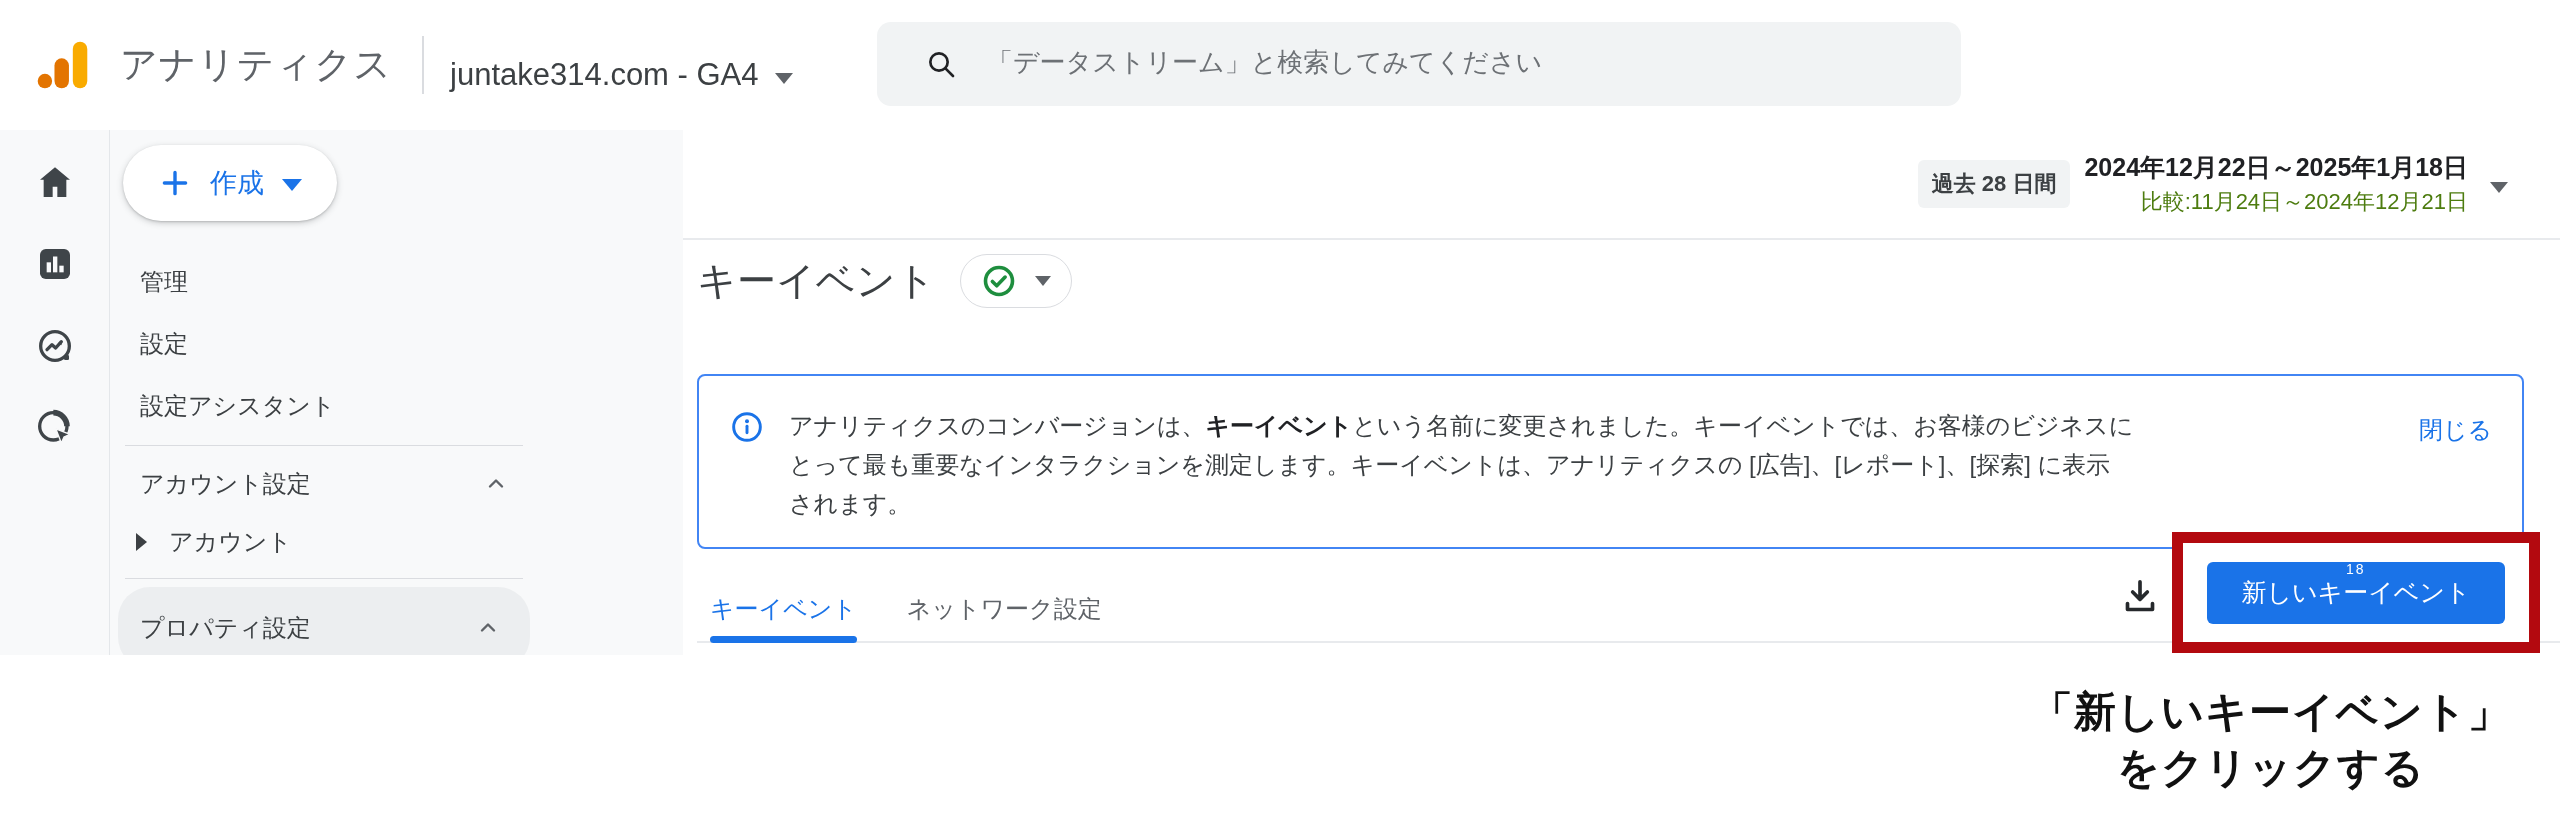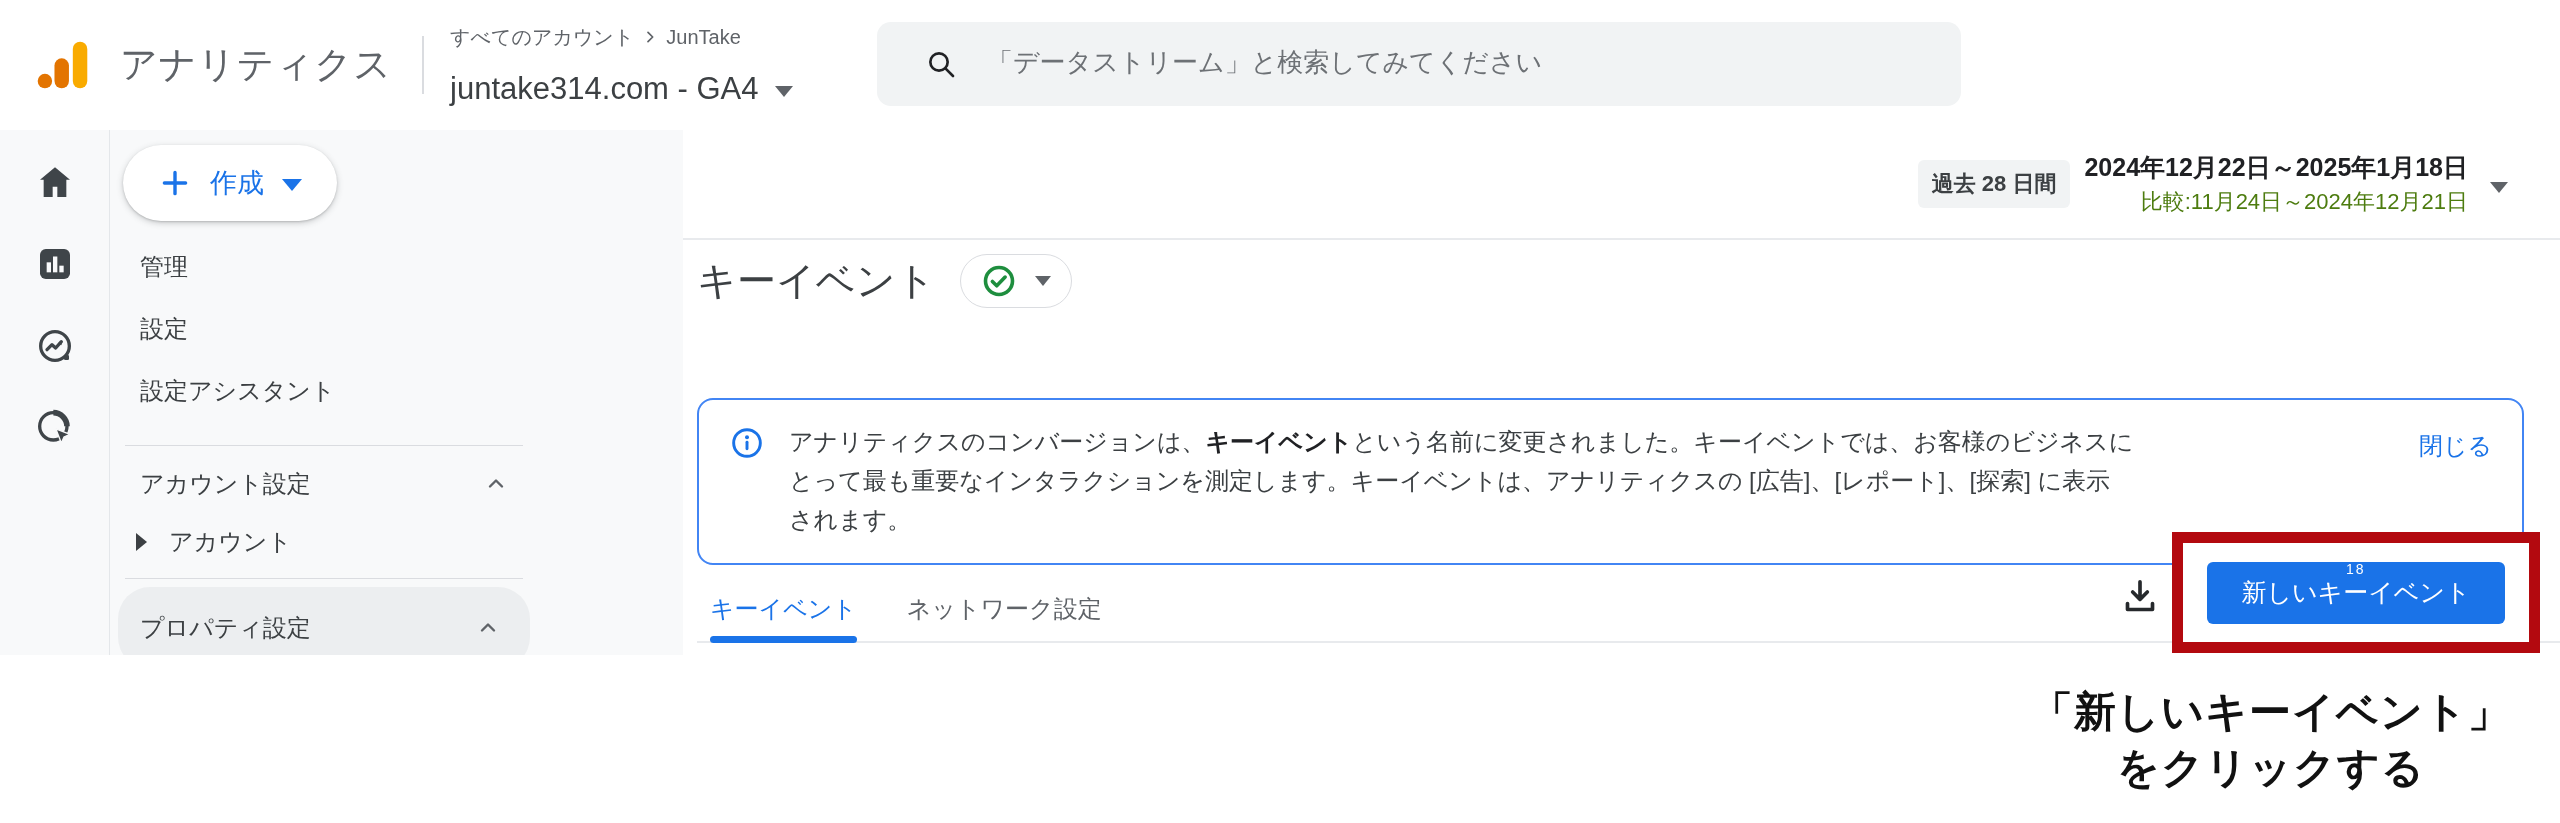--- a/index.html
+++ b/index.html
@@ -25,39 +25,39 @@
   
   .app{display:flex;height:525px;overflow:hidden;}
   .rail{width:110px;background:#f8f9fa;border-right:1px solid #e4e7ea;box-sizing:border-box;display:flex;flex-direction:column;align-items:center;padding-top:30px;gap:38px;}
   .rail .ric{width:44px;height:44px;display:flex;align-items:center;justify-content:center;}
   .sidebar{width:573px;background:#f8f9fa;box-sizing:border-box;}
   .side-inner{width:428px;}
   .create-btn{margin:15px 0 0 13px;width:214px;height:76px;background:#fff;border-radius:40px;box-shadow:0 2px 6px rgba(60,64,67,.25),0 1px 2px rgba(60,64,67,.2);display:flex;align-items:center;justify-content:center;gap:18px;color:#1a73e8;cursor:pointer;}
   .create-label{font-size:27px;font-weight:500;color:#1a73e8;}
   .caret-blue{width:0;height:0;border-left:10px solid transparent;border-right:10px solid transparent;border-top:12px solid #1a73e8;margin-top:4px;}
   .nav{margin-top:30px;}
-  .nav-item{height:62px;display:flex;align-items:flex-start;padding-left:30px;font-size:24px;color:#3c4043;cursor:pointer;}
+  .nav-item{height:62px;display:flex;align-items:center;padding-left:30px;font-size:24px;color:#3c4043;cursor:pointer;}
   .side-divider{height:1px;background:#dadce0;margin:8px 15px;}
   .section-row{height:60px;display:flex;align-items:center;justify-content:space-between;padding:0 30px;font-size:24px;color:#3c4043;cursor:pointer;}
   .acct-row{height:56px;display:flex;align-items:center;padding-left:26px;gap:22px;font-size:24px;color:#3c4043;cursor:pointer;}
   .tri-right{width:0;height:0;border-top:9px solid transparent;border-bottom:9px solid transparent;border-left:11px solid #3c4043;}
   .prop-pill{margin:8px 8px 0;background:#eceef0;border-radius:32px;height:82px;display:flex;align-items:center;justify-content:space-between;padding:0 30px 0 22px;font-size:24px;color:#3c4043;cursor:pointer;}
   
   .main{flex:1;position:relative;background:#fff;}
   .toolbar{position:absolute;left:0;right:0;top:0;height:110px;border-bottom:2px solid #e8eaed;display:flex;align-items:center;justify-content:flex-end;padding-right:52px;box-sizing:border-box;}
   .range-chip{background:#f1f3f4;border-radius:6px;padding:9px 14px;font-size:22px;font-weight:700;color:#3c4043;margin-right:14px;margin-left:21px;}
   .dates{text-align:right;}
   .date-main{font-size:25px;font-weight:700;color:#202124;}
   .date-cmp{font-size:22px;color:#4d7c0f;margin-top:3px;}
   .toolbar .caret-down{margin-left:22px;}
   .title-row{position:absolute;top:124px;left:14px;display:flex;align-items:center;gap:24px;}
   .page-title{font-size:39px;color:#3c4043;}
   .status-pill{height:52px;border:1px solid #dadce0;border-radius:27px;background:#fff;display:flex;align-items:center;padding:0 20px;gap:18px;cursor:pointer;}
   .caret-sm{width:0;height:0;border-left:8px solid transparent;border-right:8px solid transparent;border-top:10px solid #5f6368;}
-  .banner{position:absolute;top:244px;left:14px;right:36px;border:2px solid #4285f4;border-radius:16px;padding:22px 30px 24px 32px;box-sizing:border-box;display:flex;background:#fff;margin-top:24px;}
+  .banner{position:absolute;top:244px;left:14px;right:36px;border:2px solid #4285f4;border-radius:8px;padding:30px 30px 24px 32px;box-sizing:border-box;display:flex;background:#fff;}
   .banner-ic{margin:5px 26px 0 0;flex:none;}
   .banner-text{width:1345px;font-size:24px;line-height:39px;color:#3c4043;}
   .banner-text b{font-weight:700;color:#202124;}
   .banner-actions{margin-left:auto;display:flex;gap:62px;padding-top:8px;white-space:nowrap;}
   .blink{font-size:24px;color:#1a73e8;font-weight:500;cursor:pointer;}
   .tabs-row{position:absolute;left:14px;right:0;top:447px;height:66px;border-bottom:2px solid #e8eaed;display:flex;gap:50px;padding-left:13px;box-sizing:border-box;}
   .tab{position:relative;display:flex;align-items:center;font-size:24px;color:#5f6368;cursor:pointer;}
   .tab-active{color:#1a73e8;}
   .tab-active::after{content:"";position:absolute;left:0;right:0;bottom:-2px;height:7px;border-radius:4px;background:#1a73e8;}
   .download{position:absolute;left:1435px;top:444px;width:44px;height:44px;display:flex;align-items:center;justify-content:center;cursor:pointer;}
@@ -75,27 +75,20 @@
   <div class="logo-wrap">
     <svg width="62" height="62" viewBox="0 0 24 24">
       <rect x="15.8" y="3" width="5.6" height="18" rx="2.8" fill="#f9ab00"></rect>
       <rect x="8.7" y="9.4" width="5.6" height="11.6" rx="2.8" fill="#e37400"></rect>
       <circle cx="5" cy="18.2" r="2.8" fill="#e37400"></circle>
     </svg>
     <span class="app-name">アナリティクス</span>
   </div>
   <div class="header-divider"></div>
   <div class="acct">
-    <div class="breadcrumb">
-      <span>すべてのアカウント</span>
-      <svg width="16" height="16" viewBox="0 0 24 24">
-        <path d="M9 5l7 7-7 7" fill="none" stroke="#5f6368" stroke-width="2.6" stroke-linecap="round" stroke-linejoin="round"></path>
-      </svg>
-      <span class="crumb-acct">JunTake</span>
-    </div>
     <div class="property-row">
       <span class="property">juntake314.com - GA4</span>
       <span class="caret-down"></span>
     </div>
   </div>
   <div class="search">
     <svg width="32" height="32" viewBox="0 0 24 24">
       <circle cx="10.5" cy="10.5" r="6.5" fill="none" stroke="#202124" stroke-width="2"></circle>
       <path d="M15.3 15.3L21 21" stroke="#202124" stroke-width="2" stroke-linecap="round"></path>
     </svg>

